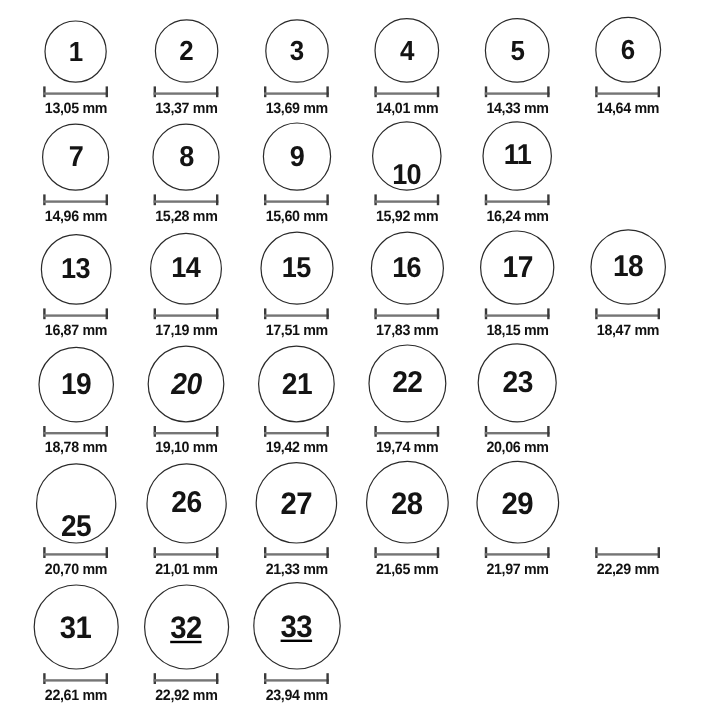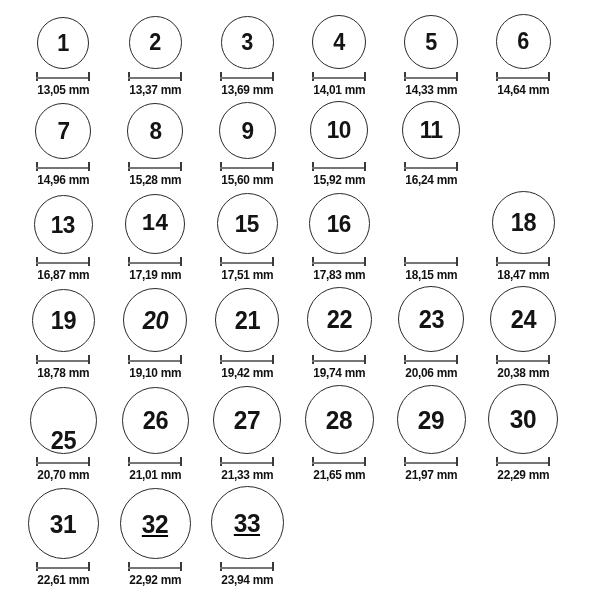--- a/index.html
+++ b/index.html
@@ -179,21 +179,21 @@
           <span class="num" style="font-size: 24px;">9</span>
         </div>
         <div class="dim">
           <span class="tick l"></span>
           <span class="bar"></span>
           <span class="tick r"></span>
         </div>
         <div class="label">15,60 mm</div>
       </div>
       <div class="cell">
-        <div class="circle" style="width: 58px; height: 58px;">
+        <div class="circle" style="width: 58px; height: 58px; align-items: flex-end;">
           <span class="num" style="font-size: 24px;">10</span>
         </div>
         <div class="dim">
           <span class="tick l"></span>
           <span class="bar"></span>
           <span class="tick r"></span>
         </div>
         <div class="label">15,92 mm</div>
       </div>
       <div class="cell">
@@ -214,21 +214,21 @@
           <span class="num" style="font-size: 24px;">13</span>
         </div>
         <div class="dim">
           <span class="tick l"></span>
           <span class="bar"></span>
           <span class="tick r"></span>
         </div>
         <div class="label">16,87 mm</div>
       </div>
       <div class="cell">
-        <div class="circle" style="width: 60px; height: 60px; font-family: Liberation Mono, monospace;">
+        <div class="circle" style="width: 60px; height: 60px;">
           <span class="num" style="font-size: 24px;">14</span>
         </div>
         <div class="dim">
           <span class="tick l"></span>
           <span class="bar"></span>
           <span class="tick r"></span>
         </div>
         <div class="label">17,19 mm</div>
       </div>
       <div class="cell">
@@ -247,20 +247,23 @@
           <span class="num" style="font-size: 24px;">16</span>
         </div>
         <div class="dim">
           <span class="tick l"></span>
           <span class="bar"></span>
           <span class="tick r"></span>
         </div>
         <div class="label">17,83 mm</div>
       </div>
       <div class="cell">
+        <div class="circle" style="width: 62px; height: 62px;">
+          <span class="num" style="font-size: 25px;">17</span>
+        </div>
         <div class="dim">
           <span class="tick l"></span>
           <span class="bar"></span>
           <span class="tick r"></span>
         </div>
         <div class="label">18,15 mm</div>
       </div>
       <div class="cell">
         <div class="circle" style="width: 63px; height: 63px;">
           <span class="num" style="font-size: 25px;">18</span>
@@ -322,31 +325,20 @@
         <div class="circle" style="width: 66px; height: 66px;">
           <span class="num" style="font-size: 25px;">23</span>
         </div>
         <div class="dim">
           <span class="tick l"></span>
           <span class="bar"></span>
           <span class="tick r"></span>
         </div>
         <div class="label">20,06 mm</div>
       </div>
-      <div class="cell">
-        <div class="circle" style="width: 66px; height: 66px;">
-          <span class="num" style="font-size: 25px;">24</span>
-        </div>
-        <div class="dim">
-          <span class="tick l"></span>
-          <span class="bar"></span>
-          <span class="tick r"></span>
-        </div>
-        <div class="label">20,38 mm</div>
-      </div>
     </div>
     <div class="row">
       <div class="cell">
         <div class="circle" style="width: 67px; height: 67px; align-items: flex-end;">
           <span class="num" style="font-size: 25px;">25</span>
         </div>
         <div class="dim">
           <span class="tick l"></span>
           <span class="bar"></span>
           <span class="tick r"></span>
@@ -391,23 +383,20 @@
           <span class="num" style="font-size: 26px;">29</span>
         </div>
         <div class="dim">
           <span class="tick l"></span>
           <span class="bar"></span>
           <span class="tick r"></span>
         </div>
         <div class="label">21,97 mm</div>
       </div>
       <div class="cell">
-        <div class="circle" style="width: 70px; height: 70px;">
-          <span class="num" style="font-size: 26px;">30</span>
-        </div>
         <div class="dim">
           <span class="tick l"></span>
           <span class="bar"></span>
           <span class="tick r"></span>
         </div>
         <div class="label">22,29 mm</div>
       </div>
     </div>
     <div class="row">
       <div class="cell">

